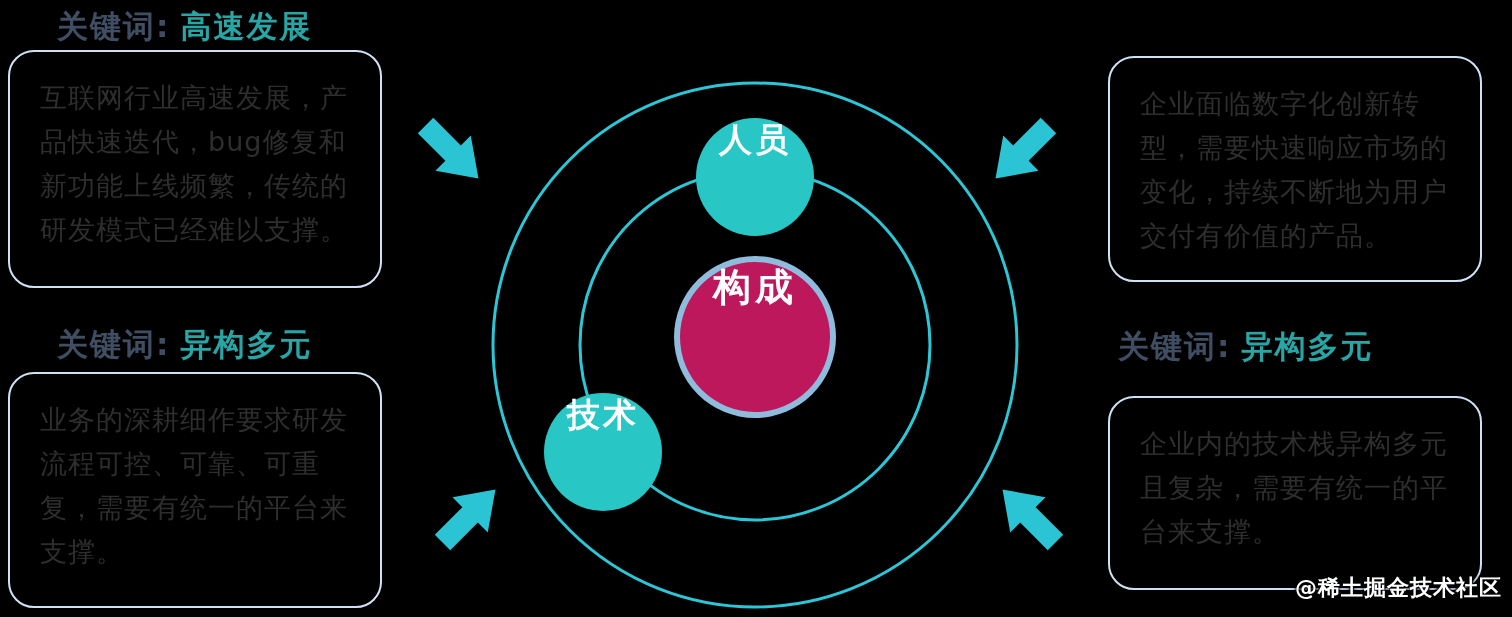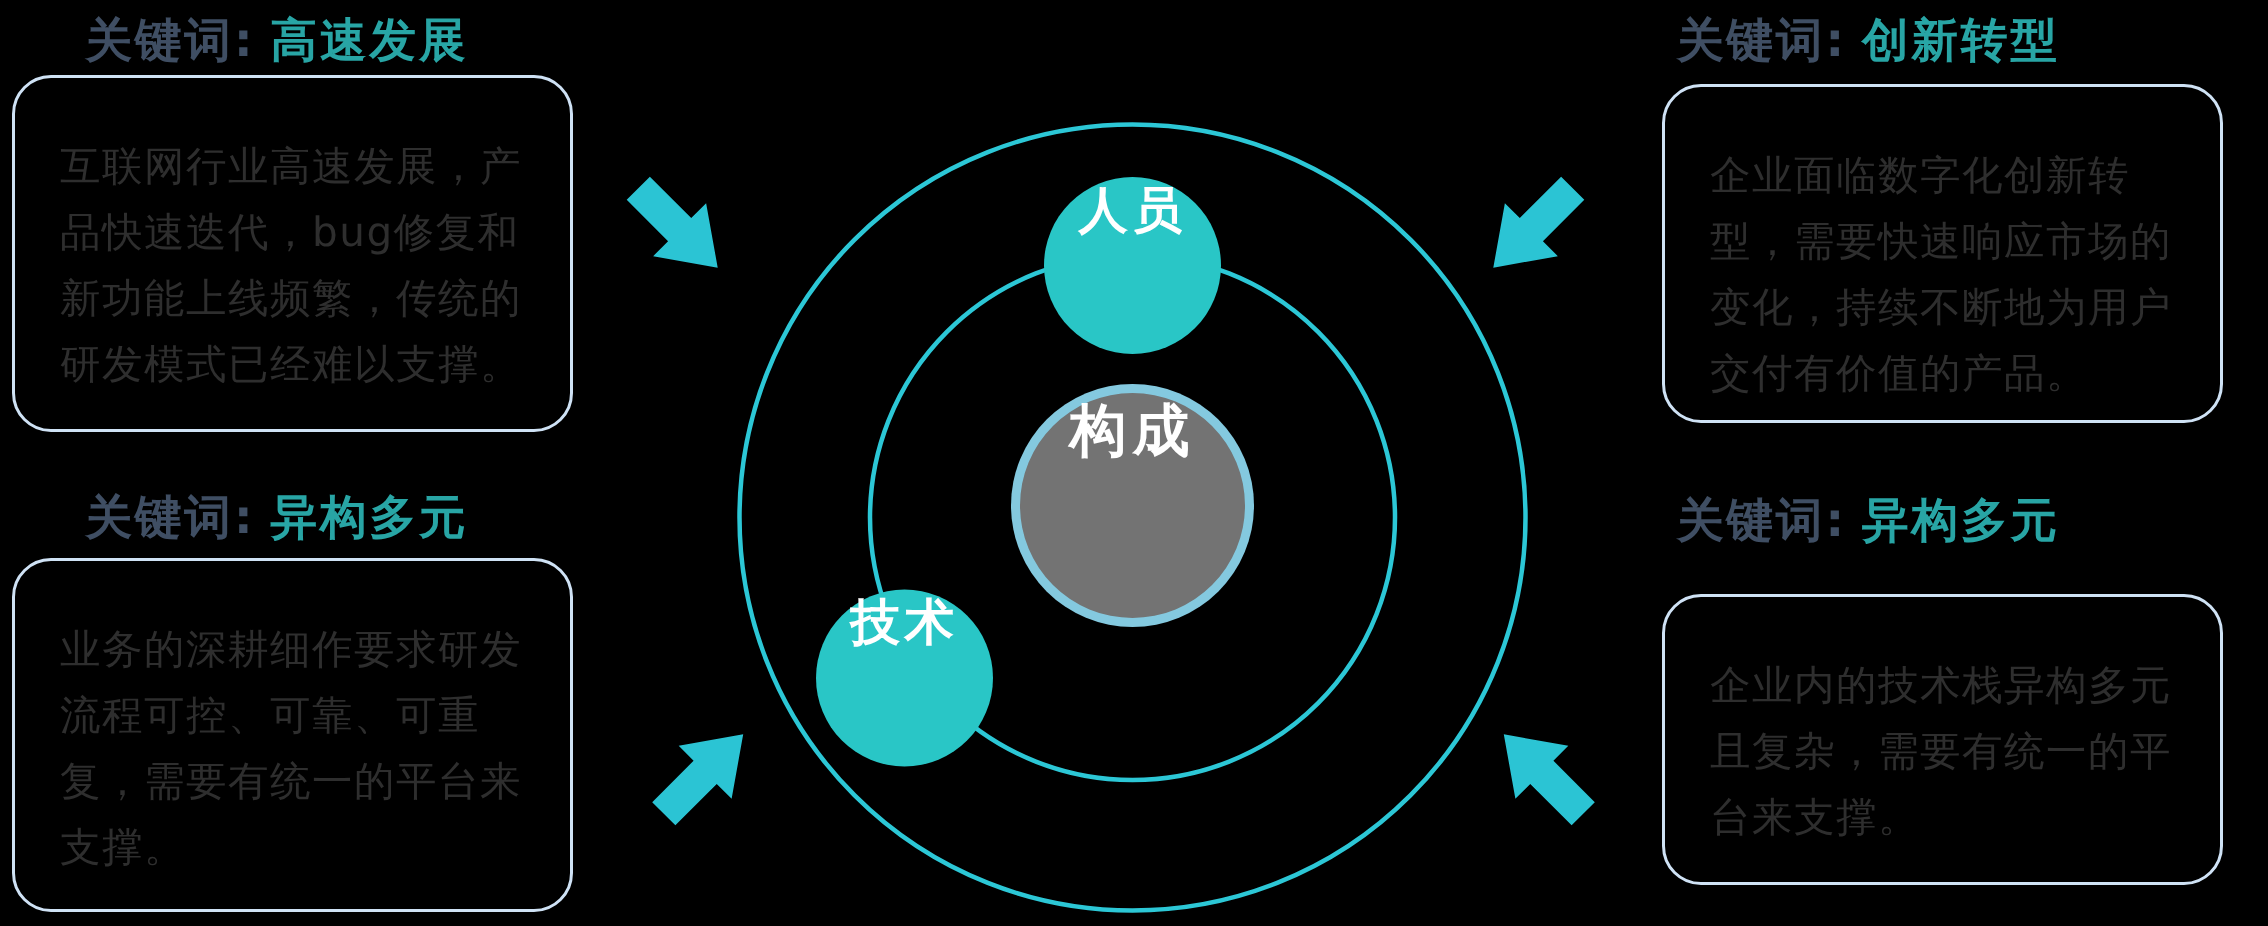--- a/index.html
+++ b/index.html
@@ -9,21 +9,21 @@
     font-family:"DejaVu Sans","Liberation Sans",sans-serif;
   }
   .stage{position:absolute;inset:0;width:1512px;height:617px;}
 
   
   .info-box{
     position:absolute;
     border:2px solid #cfe2f5;
     border-radius:26px;
     box-sizing:border-box;
-    padding:38px 30px;
+    padding:24px 30px;
     color:#2e2e2e;
     font-size:27px;
     line-height:44px;
     letter-spacing:1px;
   }
   .box-title{
     position:absolute;
     font-size:31px;
     font-weight:bold;
     letter-spacing:2px;
@@ -36,21 +36,21 @@
   .rings{position:absolute;left:420px;top:60px;width:660px;height:557px;}
 
   
   .node{
     position:absolute;border-radius:50%;
     display:flex;justify-content:center;
     color:#fff;font-weight:bold;
   }
   .node-center{
     left:674px;top:256px;width:162px;height:162px;
-    background:#737373;
+    background:#be185d;
     border:6px solid rgba(135,216,242,.85);
     box-sizing:border-box;
     font-size:38px;letter-spacing:4px;
   }
   .node-sat{
     width:118px;height:118px;background:#29c6c6;
     font-size:33px;letter-spacing:3px;
   }
   .sat-people{left:696px;top:118px;}
   .sat-tech{left:544px;top:393px;}
@@ -71,23 +71,20 @@
     text-shadow:1px 1px 2px #000,-1px -1px 2px #000,0 0 6px rgba(0,0,0,.85);
   }
 </style>
 </head>
 <body>
 
 <div class="stage">
 
   <div class="box-title" style="left:57px;top:6px;">
     <span class="prefix">关键词:</span><span class="keyword">高速发展</span>
-  </div>
-  <div class="box-title" style="left:1118px;top:6px;">
-    <span class="prefix">关键词:</span><span class="keyword">创新转型</span>
   </div>
   <div class="box-title" style="left:57px;top:324px;">
     <span class="prefix">关键词:</span><span class="keyword">异构多元</span>
   </div>
   <div class="box-title" style="left:1118px;top:326px;">
     <span class="prefix">关键词:</span><span class="keyword">异构多元</span>
   </div>
 
   <div class="info-box" style="left:8px;top:50px;width:374px;height:238px;">
     <span>互联网行业高速发展，产品快速迭代，bug修复和新功能上线频繁，传统的研发模式已经难以支撑。</span>
@@ -131,14 +128,15 @@
   <div class="node node-sat sat-people">
     <span>人员</span>
   </div>
   <div class="node node-sat sat-tech">
     <span>技术</span>
   </div>
   <div class="node node-center">
     <span>构成</span>
   </div>
 
+  <div class="watermark">@稀土掘金技术社区</div>
 
 </div>
 
 </body></html>

